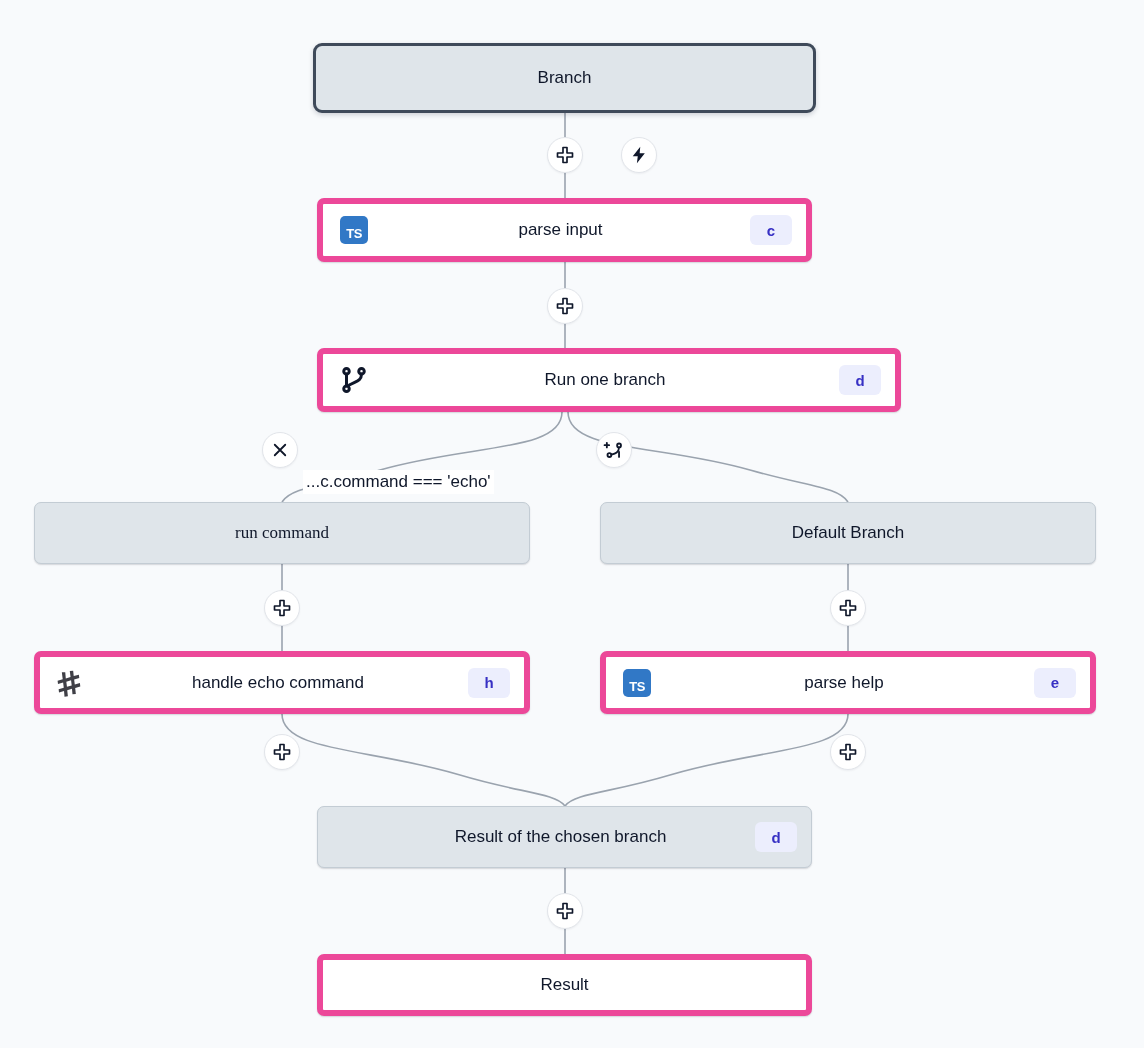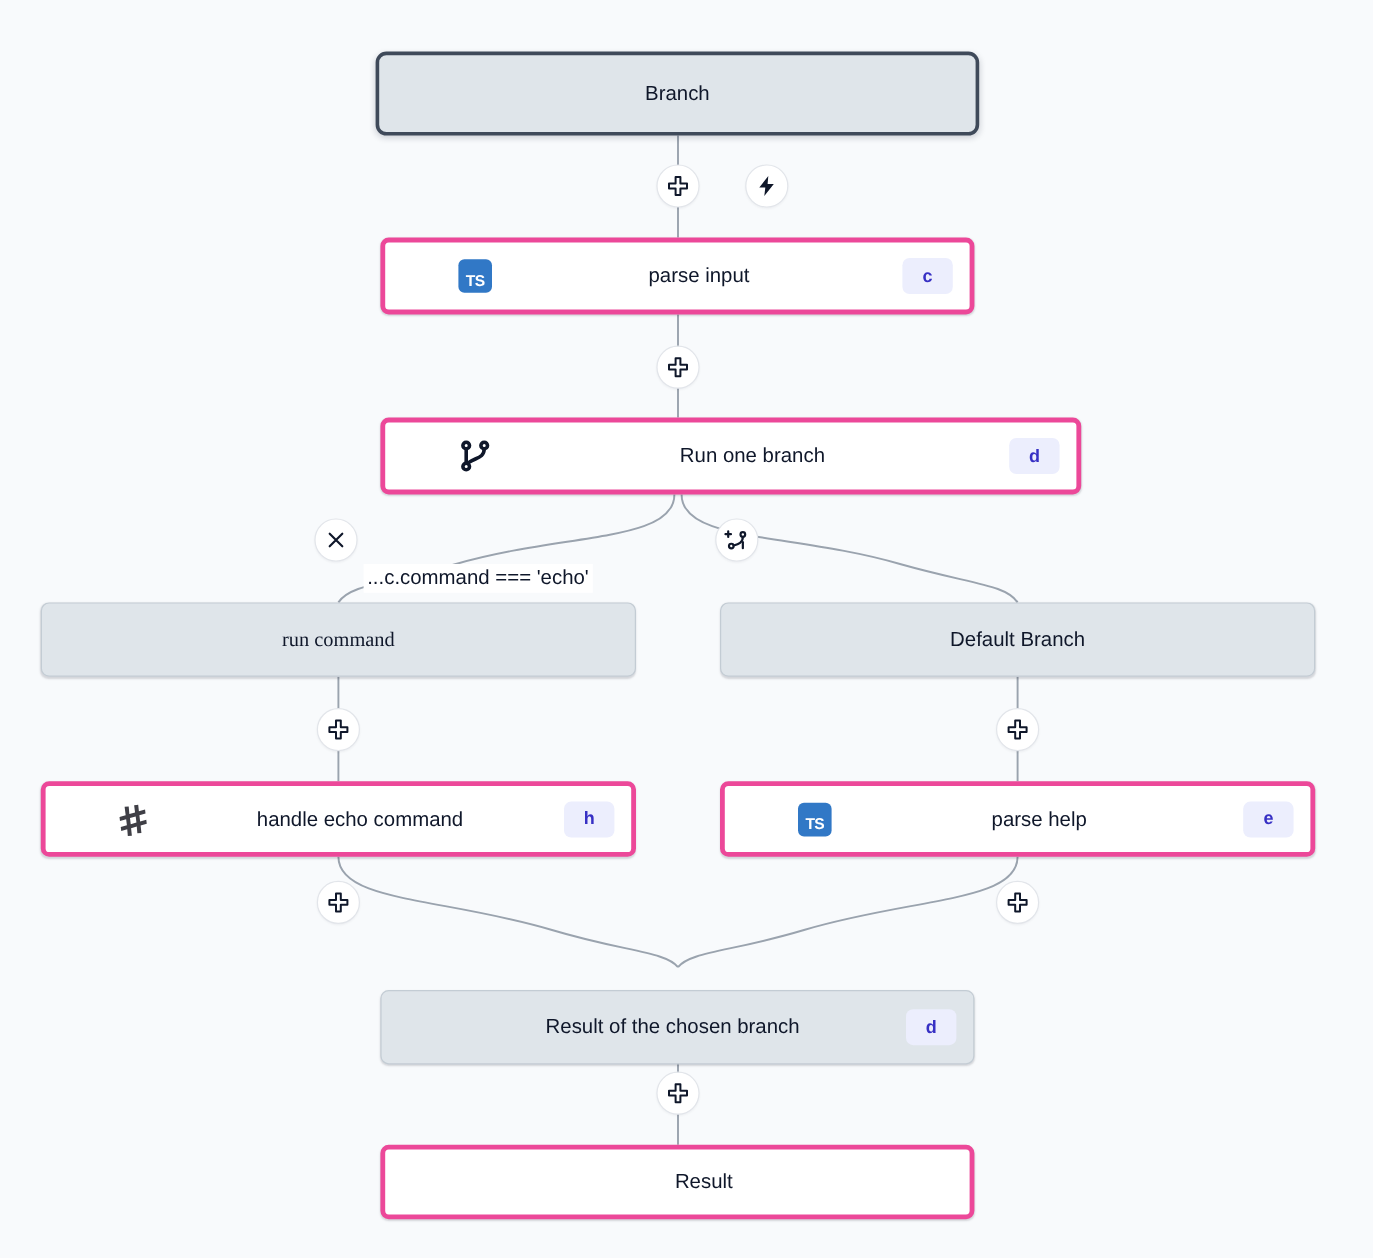--- a/index.html
+++ b/index.html
@@ -43,22 +43,21 @@
     white-space: nowrap;
     overflow: hidden;
     text-overflow: ellipsis;
   }
   .node.shell {
     background: #dfe5ea;
     border: 1px solid #c3ccd4;
   }
   .node.white {
     background: #ffffff;
-    border: 4px solid #ec4899;
-    padding-left: 44px;
+    border: 6px solid #ec4899;
   }
   .node.selected {
     background: #dfe5ea;
     border: 3px solid #3f4a5a;
     border-radius: 9px;
     box-shadow: 0 2px 5px rgba(15,23,42,0.18);
   }
 
   
   .icon-slot {
@@ -215,21 +214,21 @@
   </div>
 
   <div class="node white" style="left:600px; top:651px; width:496px; height:63px;">
     <span class="icon-slot">
       <span class="ts-badge">TS</span>
     </span>
     <span class="label">parse help</span>
     <span class="key-badge">e</span>
   </div>
 
-  <div class="node shell" style="left:317px; top:806px; width:495px; height:62px;margin-top:19px;">
+  <div class="node shell" style="left:317px; top:806px; width:495px; height:62px;">
     <span class="icon-spacer"></span>
     <span class="label">Result of the chosen branch</span>
     <span class="key-badge">d</span>
   </div>
 
   <div class="node white" style="left:317px; top:954px; width:495px; height:62px;">
     <span class="icon-spacer"></span>
     <span class="label">Result</span>
     <span class="icon-spacer"></span>
   </div>

